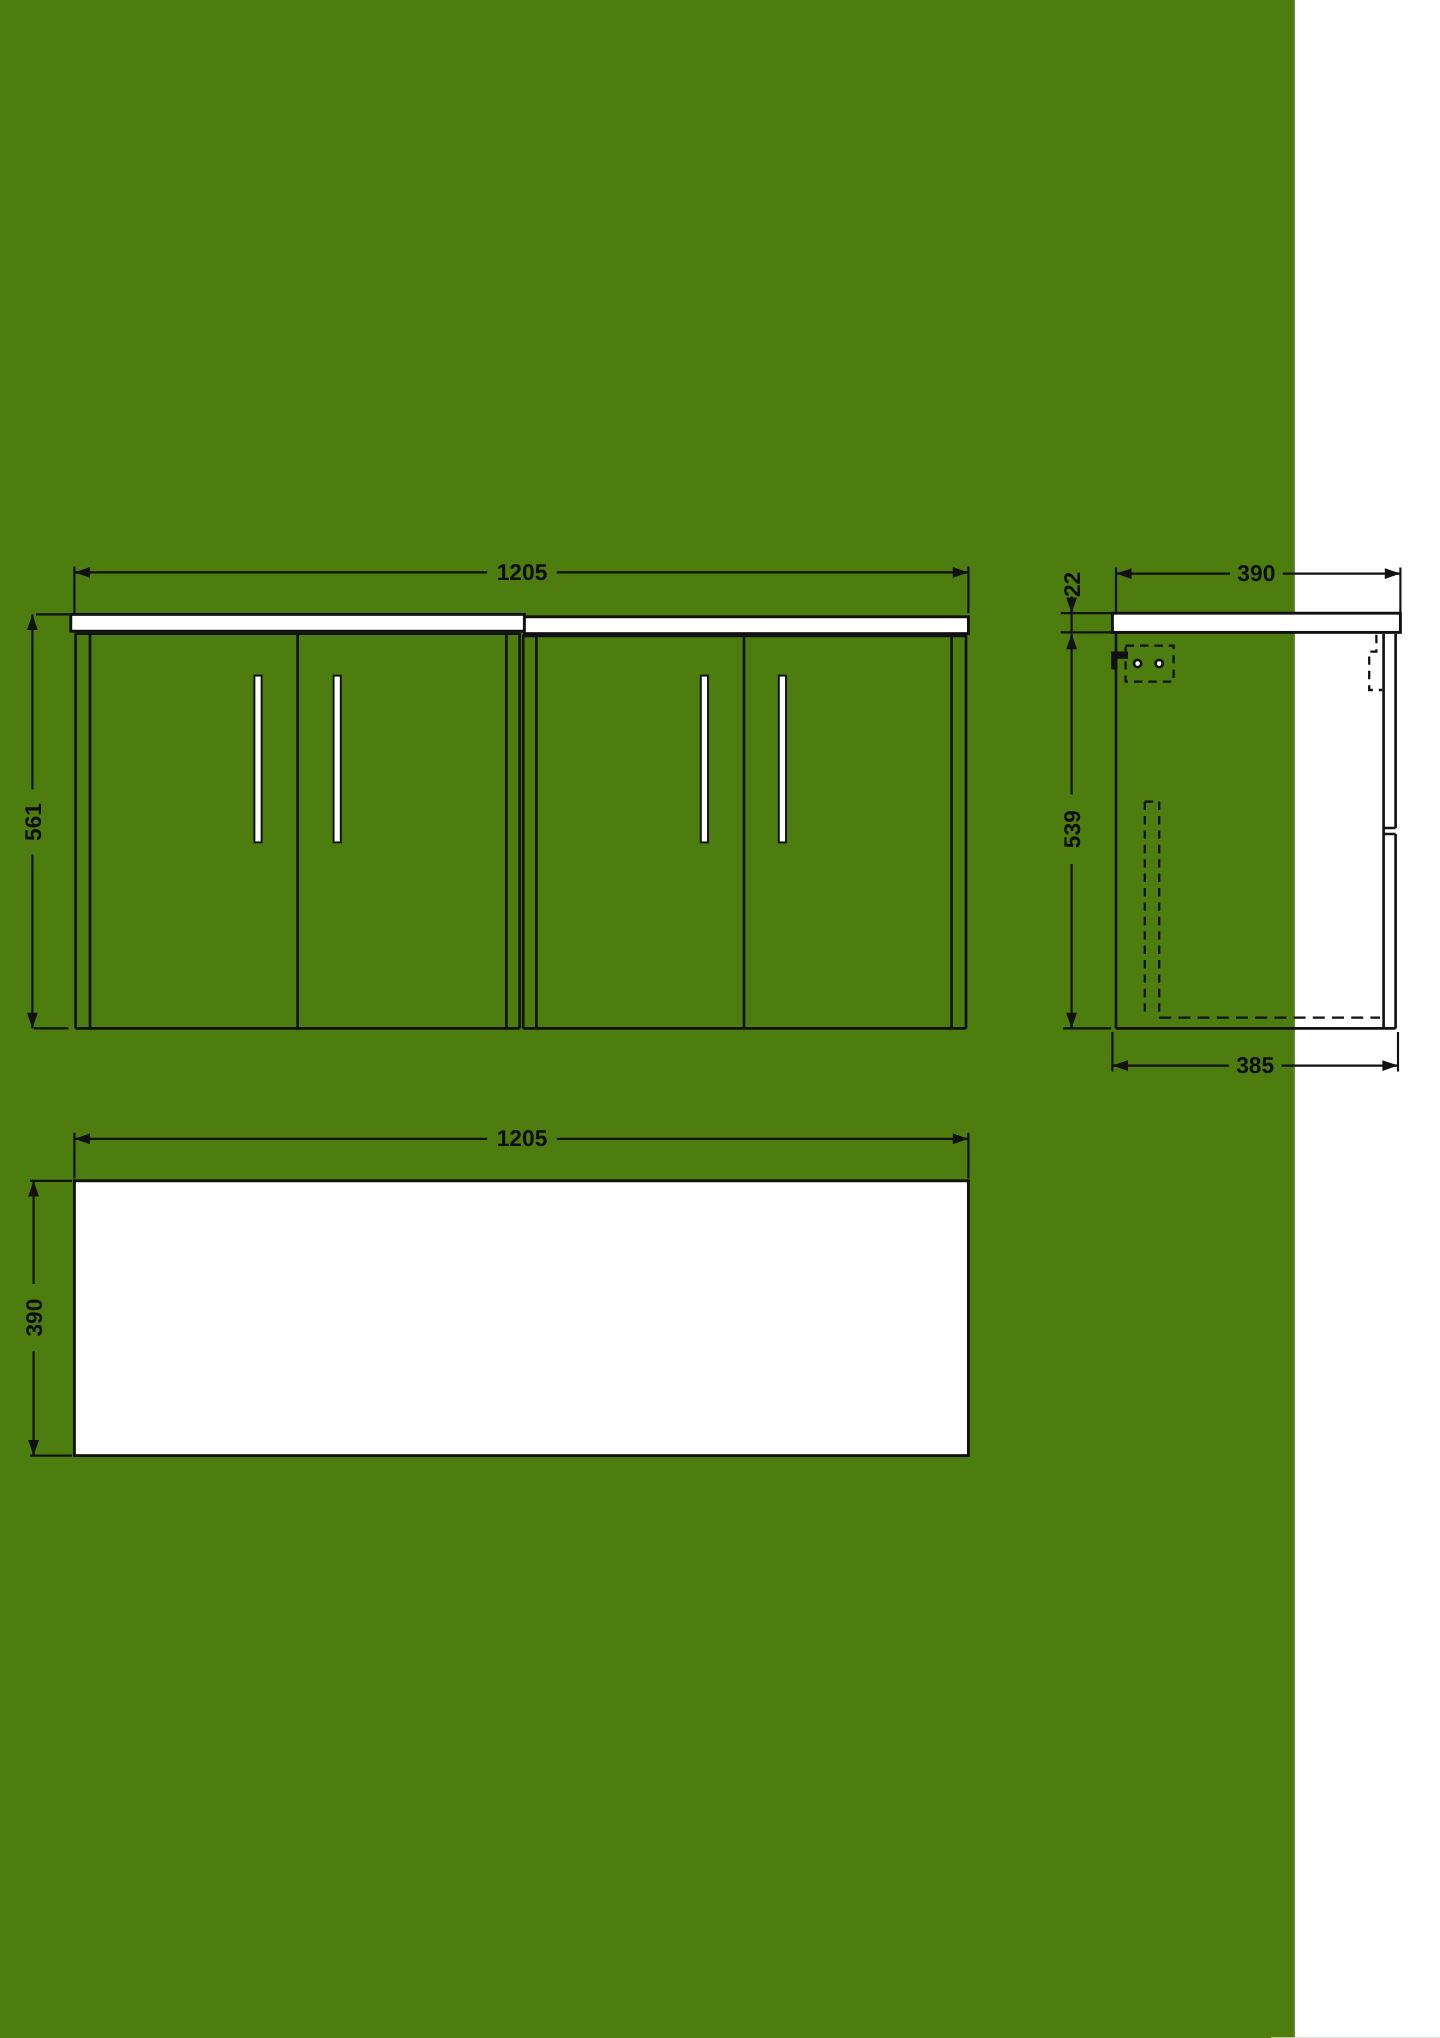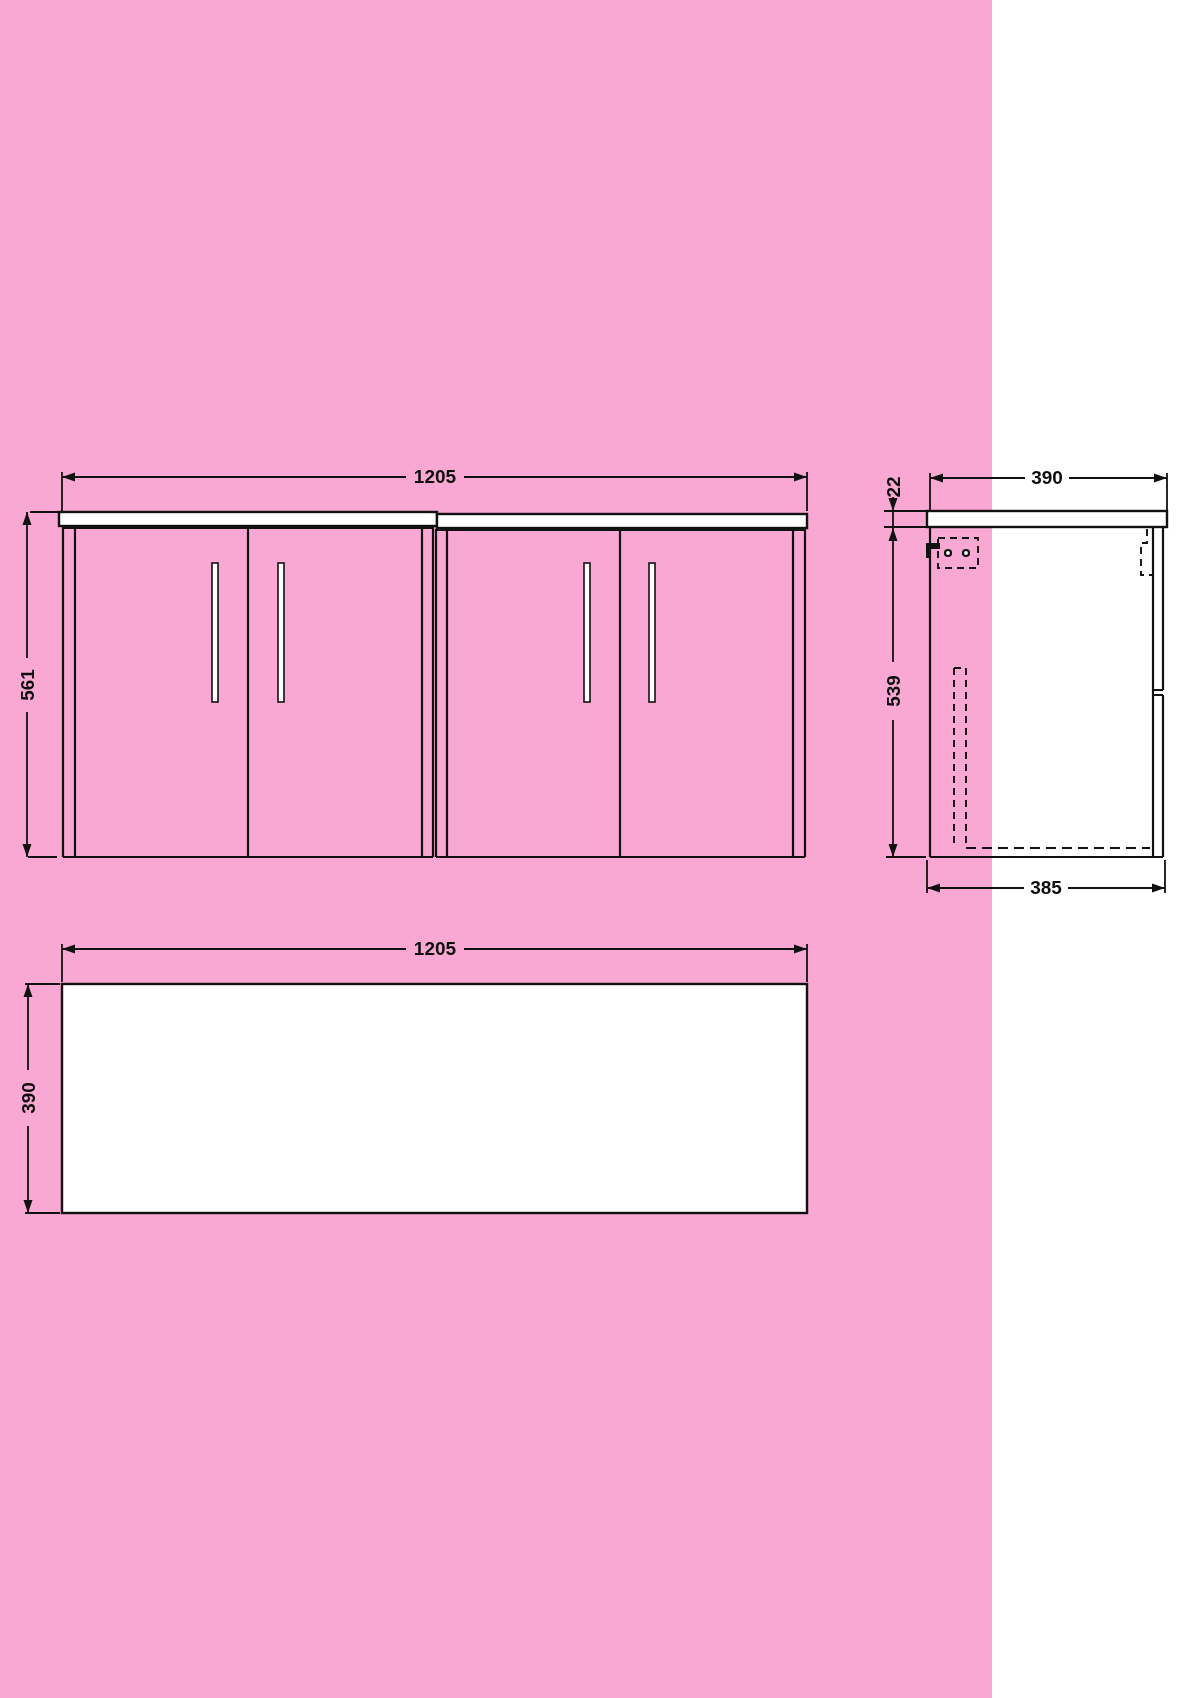--- a/index.html
+++ b/index.html
@@ -1,16 +1,16 @@
 <!DOCTYPE html>
 <html><head>
 <meta charset="utf-8">
 <style>
   html,body{margin:0;padding:0;background:#ffffff;}
-  .page{width:992px;height:1698px;background:#f9a8d4;position:relative;font-family:"Liberation Sans",sans-serif;text-align:center;}
+  .page{width:1079px;height:1698px;background:#4d7c0f;position:relative;font-family:"Liberation Sans",sans-serif;text-align:center;}
   svg{display:block;}
   .ln{stroke:#111;stroke-width:2.2;fill:none;stroke-linecap:butt;}
   .slab{stroke:#111;stroke-width:2.4;fill:#ffffff;}
   .dim{stroke:#111;stroke-width:1.8;fill:none;}
   .ext{stroke:#111;stroke-width:1.8;fill:none;}
   .arr{fill:#111;stroke:none;}
   .dash{stroke:#111;stroke-width:1.9;fill:none;stroke-dasharray:7 5;}
   .dash2{stroke:#111;stroke-width:1.9;fill:none;stroke-dasharray:10 6;}
   .lbl{font-family:"Liberation Sans",sans-serif;font-size:19px;font-weight:700;fill:#0d0d0d;}
   .handle{stroke:#111;stroke-width:1.6;fill:#ffffff;}

